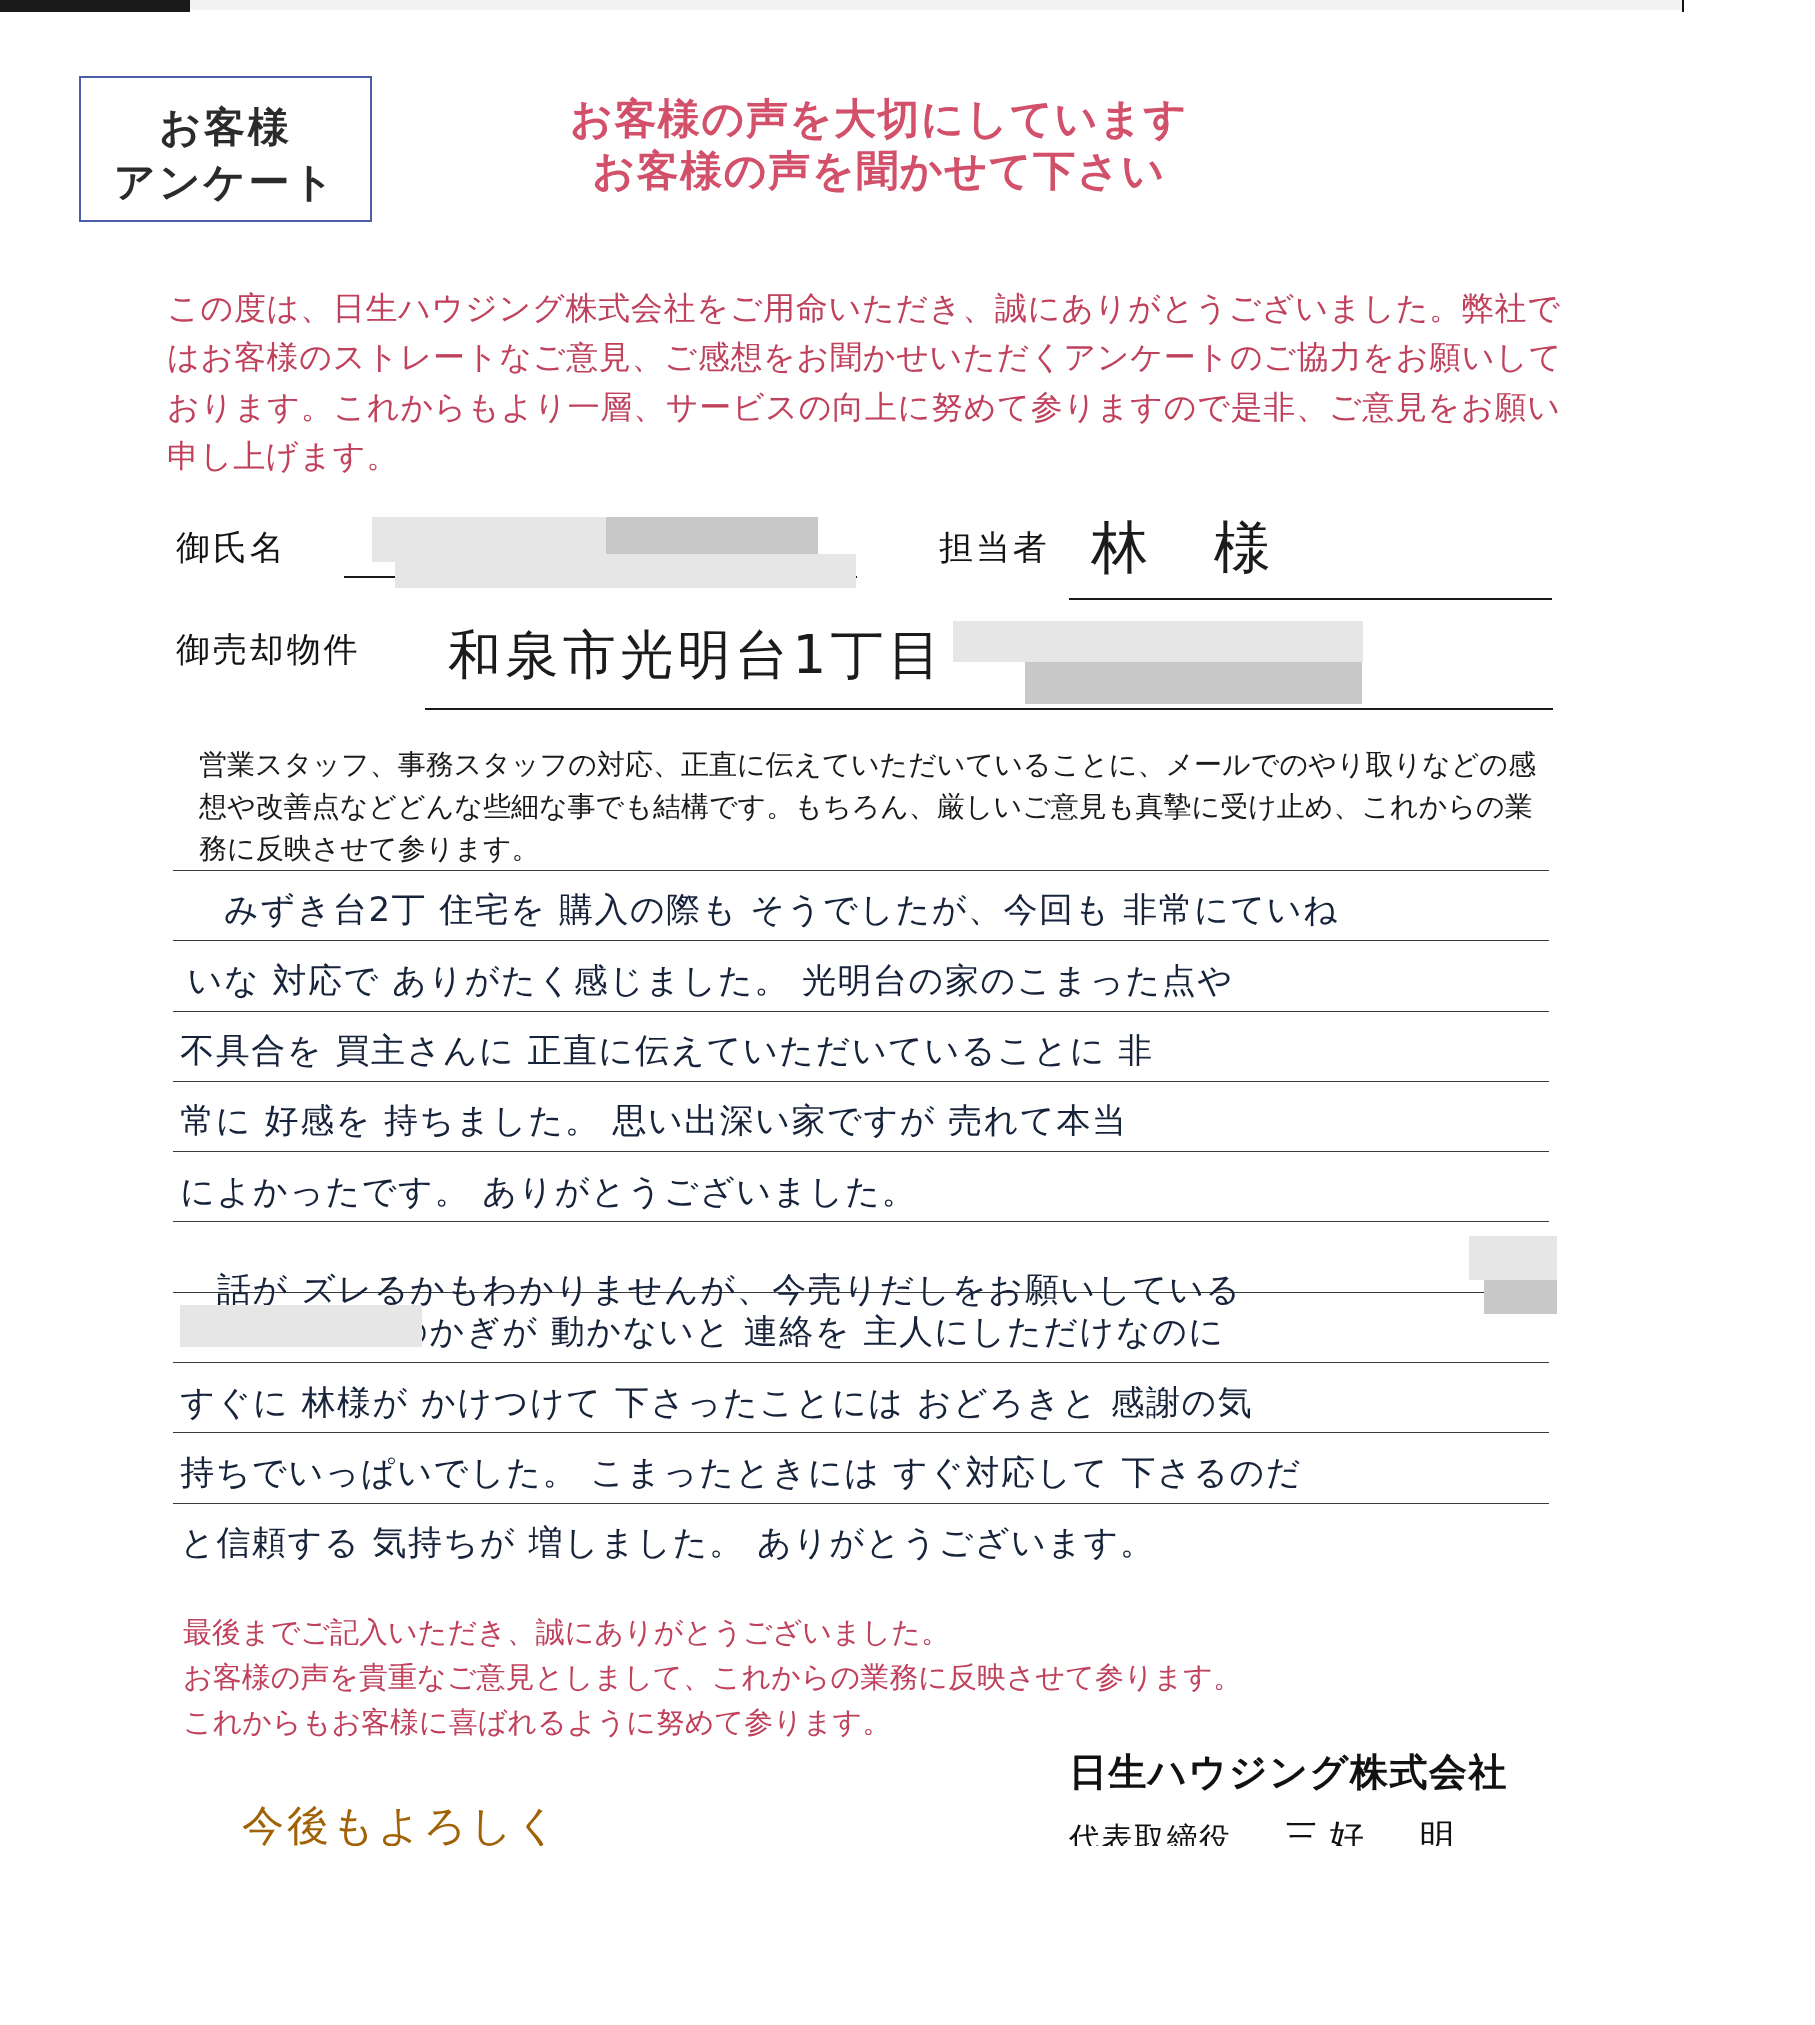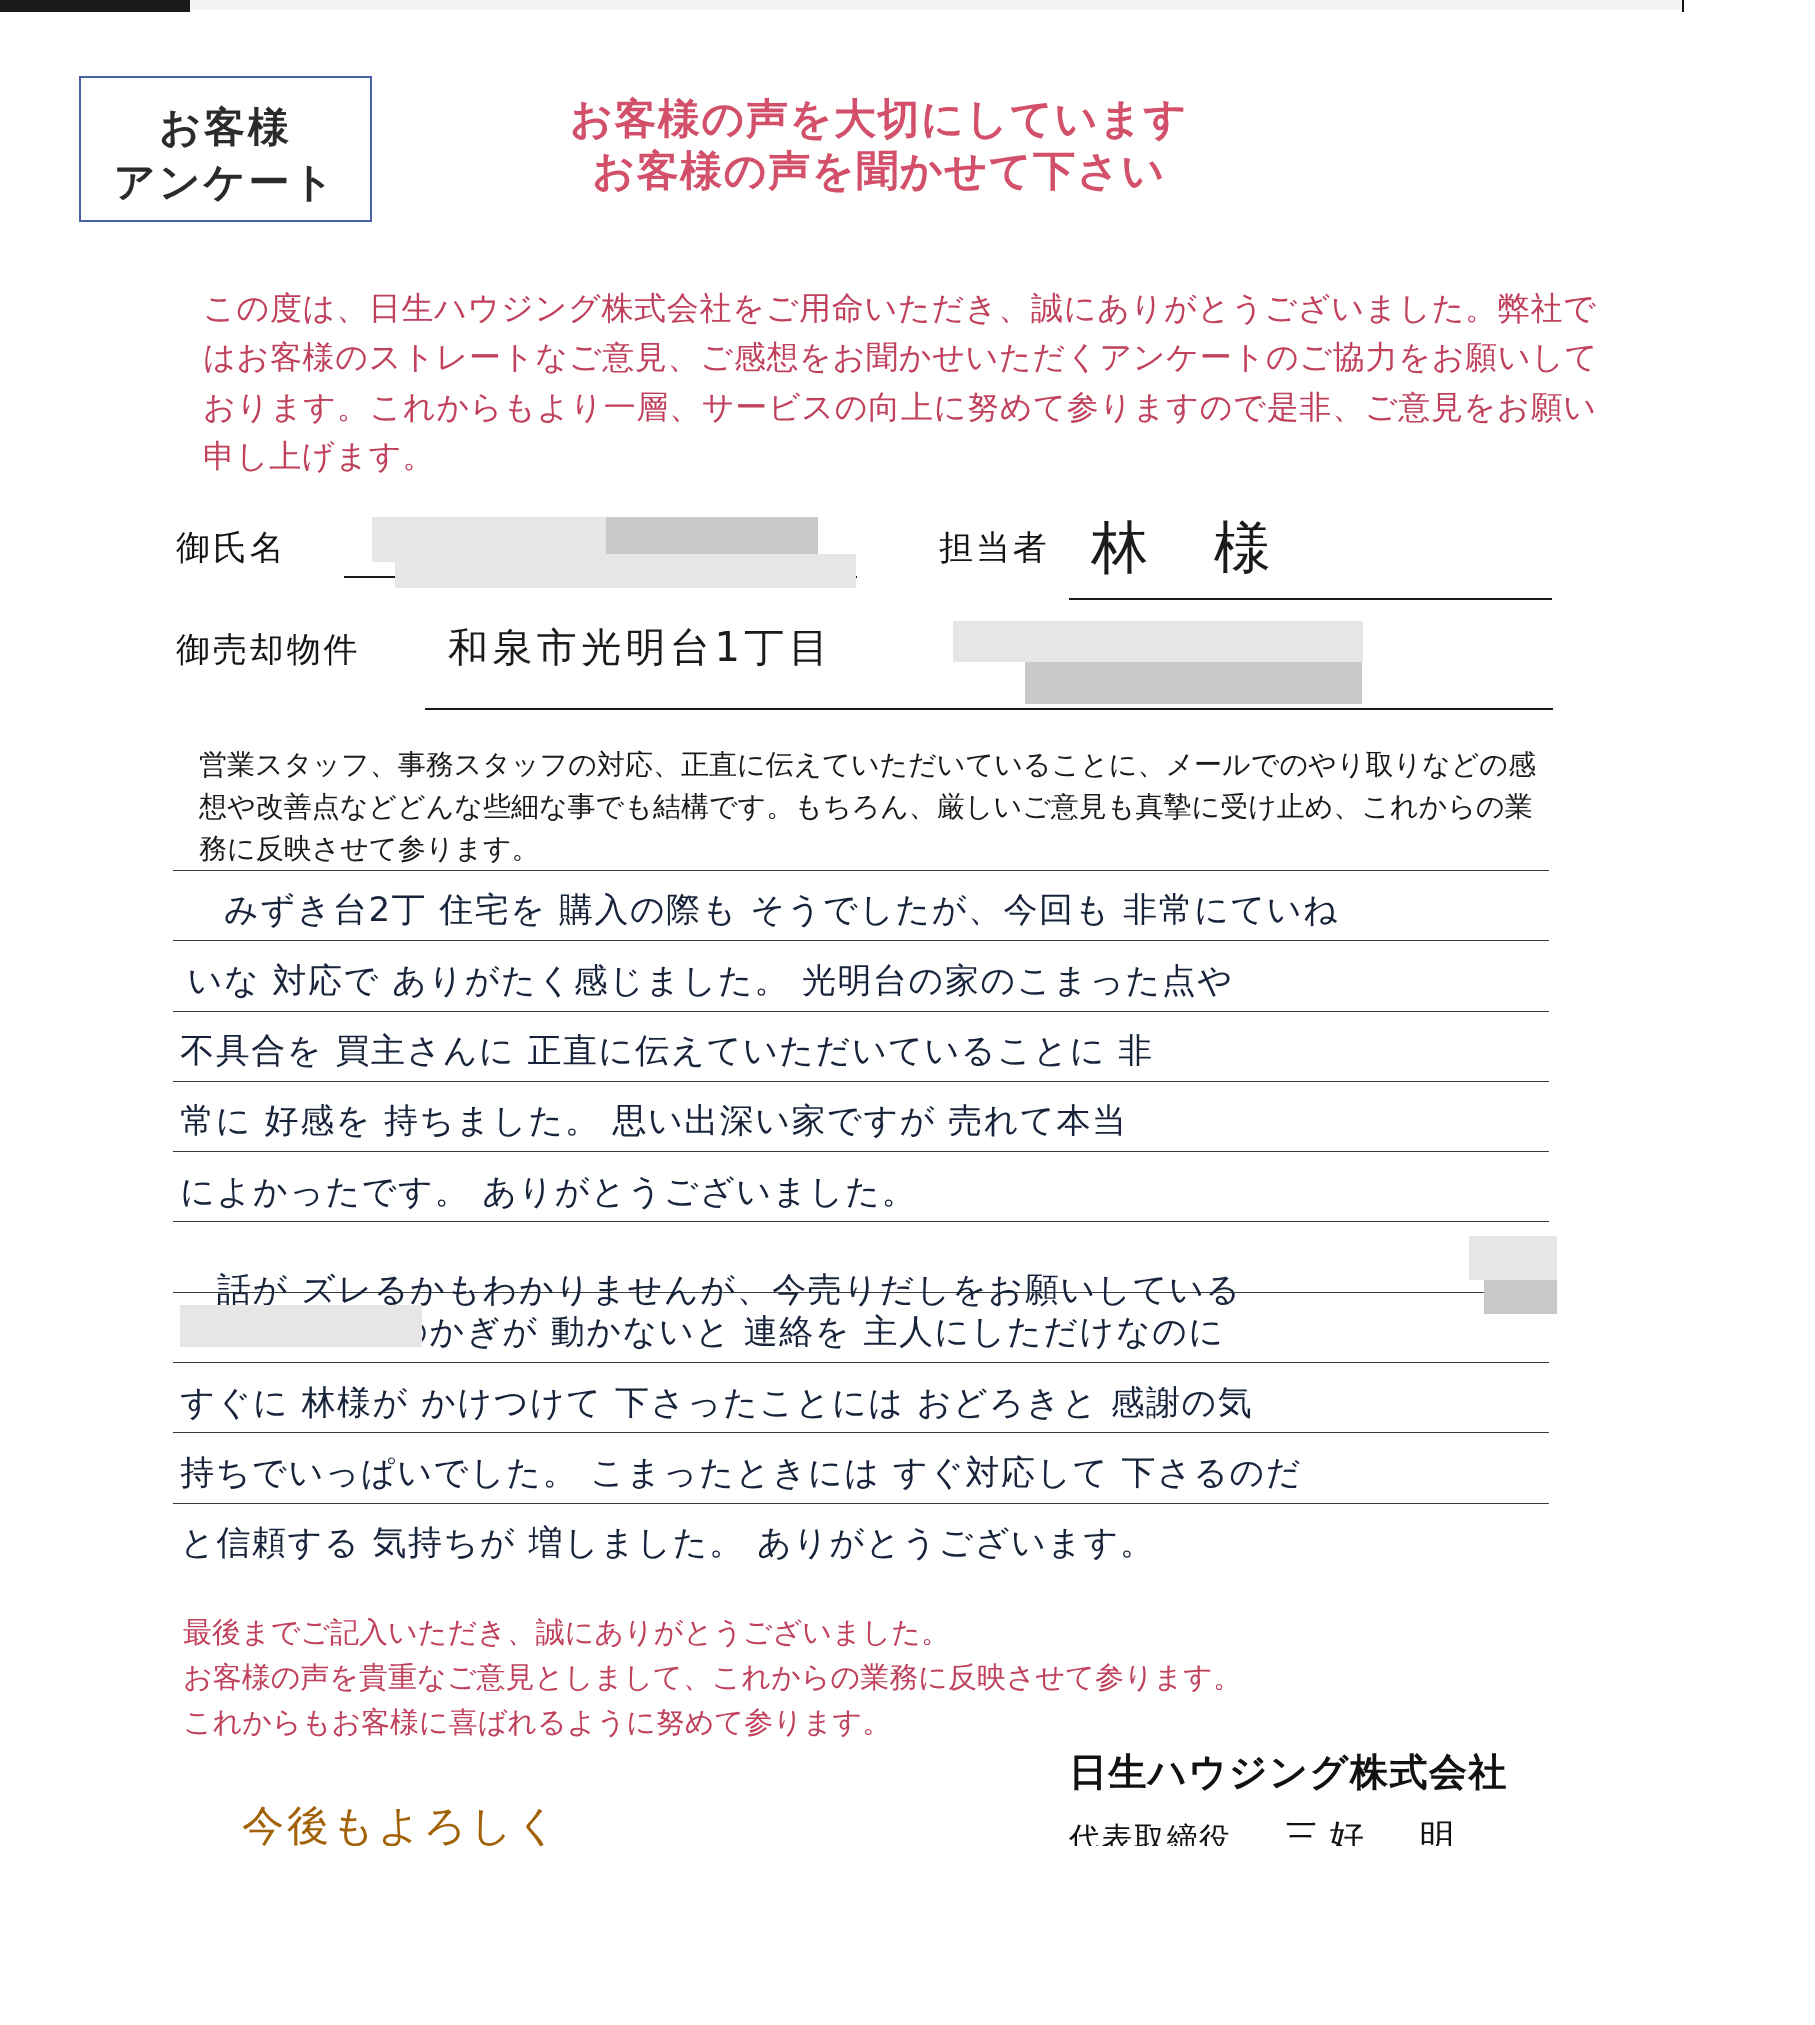--- a/index.html
+++ b/index.html
@@ -88,21 +88,20 @@
   
   .intro {
     position: absolute;
     left: 167px;
     top: 272px;
     width: 1413px;
     color: #c0415c;
     font-size: 32px;
     line-height: 1.55;
     letter-spacing: 0.7px;
-    margin-left: 36px;
   }
 
   
   .field-row {
     position: absolute;
     font-size: 34px;
     color: #1a1a1a;
   }
   .label {
     font-size: 34px;
@@ -250,21 +249,21 @@
     <div class="redact light" style="left:372px; top:505px; width:234px; height:45px;"></div>
     <div class="redact dark" style="left:606px; top:505px; width:212px; height:45px;"></div>
     <div class="redact light" style="left:395px; top:542px; width:461px; height:34px;"></div>
 
     <div class="field-row label" style="left:939px; top:513px;">担当者</div>
     <div class="rule" style="left:1069px; top:586px; width:483px;"></div>
     <div class="hand" style="left:1091px; top:498px; font-size:57px;">林　様</div>
 
     <div class="field-row label" style="left:176px; top:615px;">御売却物件</div>
     <div class="rule" style="left:425px; top:696px; width:1128px;"></div>
-    <div class="hand" style="left:448px; top:608px; font-size:40px;">和泉市光明台1丁目</div>
+    <div class="hand" style="left:448px; top:608px; font-size:53px;">和泉市光明台1丁目</div>
     <div class="redact light" style="left:953px; top:609px; width:410px; height:41px;"></div>
     <div class="redact dark" style="left:1025px; top:650px; width:337px; height:42px;"></div>
 
     <div class="instructions">営業スタッフ、事務スタッフの対応、正直に伝えていただいていることに、メールでのやり取りなどの感想や改善点などどんな些細な事でも結構です。もちろん、厳しいご意見も真摯に受け止め、これからの業務に反映させて参ります。</div>
 
     <div class="writing-area">
       <div class="ruled" style="top:0px;"></div>
       <div class="ruled" style="top:70px;"></div>
       <div class="ruled" style="top:141px;"></div>
       <div class="ruled" style="top:211px;"></div>

